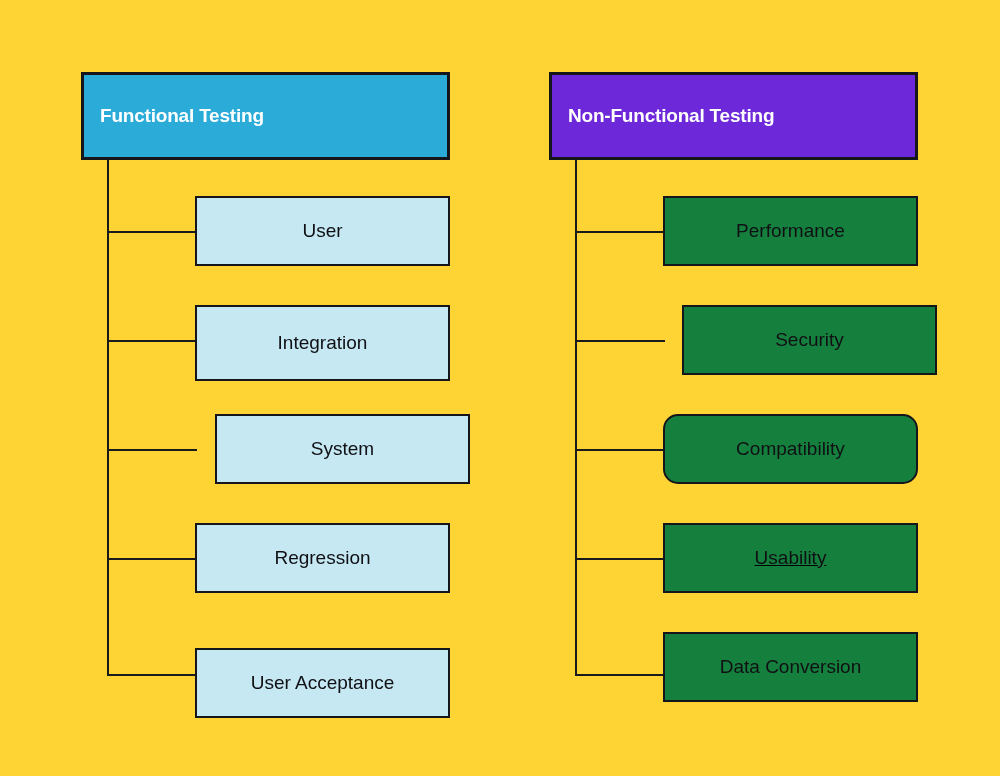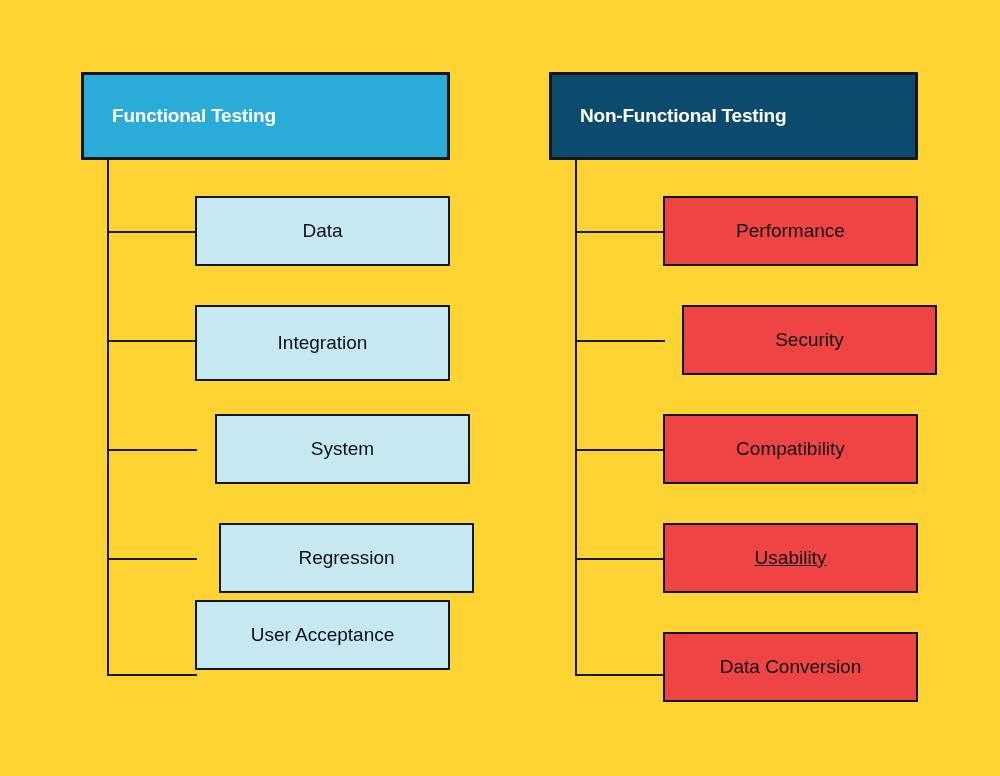--- a/index.html
+++ b/index.html
@@ -31,85 +31,85 @@
     background: #1a1a1a;
   }
 
   
   .header-box {
     position: absolute;
     box-sizing: border-box;
     border: 3px solid #15151c;
     display: flex;
     align-items: center;
-    padding-left: 28px;
+    padding-left: 16px;
   }
   .header-box .header-label {
     color: #ffffff;
     font-size: 19px;
     font-weight: bold;
     letter-spacing: -0.2px;
     line-height: 1.1;
   }
   .header-functional { background: #2BABD8; }
-  .header-nonfunctional { background: #0c4a6e; align-items: center; }
+  .header-nonfunctional { background: #6d28d9; align-items: center; }
 
   
   .child-box {
     position: absolute;
     box-sizing: border-box;
     border: 2px solid #15151c;
     display: flex;
     align-items: center;
     justify-content: center;
   }
   .child-box .child-label {
     color: #101014;
     font-size: 19px;
     font-weight: normal;
     line-height: 1.1;
     text-align: center;
   }
   .child-functional { background: #C5E8F3; }
-  .child-nonfunctional { background: #ef4444; justify-content: center; }
+  .child-nonfunctional { background: #15803d; justify-content: center; }
 </style>
 </head>
 <body>
 
 <div id="canvas">
 
   <div class="header-box header-functional" style="left:81px; top:72px; width:369px; height:88px;">
     <span class="header-label">Functional Testing</span>
   </div>
 
   <div class="trunk" style="left:107px; top:160px; height:516px;"></div>
 
   <div class="stub" style="left:107px; top:231px; width:90px;"></div>
   <div class="stub" style="left:107px; top:340px; width:90px;"></div>
   <div class="stub" style="left:107px; top:449px; width:90px;"></div>
   <div class="stub" style="left:107px; top:558px; width:90px;"></div>
   <div class="stub" style="left:107px; top:674px; width:90px;"></div>
 
   <div class="child-box child-functional" style="left:195px; top:196px; width:255px; height:70px;">
-    <span class="child-label">Data</span>
+    <span class="child-label">User</span>
   </div>
 
   <div class="child-box child-functional" style="left:195px; top:305px; width:255px; height:76px;">
     <span class="child-label">Integration</span>
   </div>
 
   <div class="child-box child-functional" style="left:195px; top:414px; width:255px; height:70px;margin-left:20px;">
     <span class="child-label">System</span>
   </div>
 
-  <div class="child-box child-functional" style="left:195px; top:523px; width:255px; height:70px;margin-left:24px;">
+  <div class="child-box child-functional" style="left:195px; top:523px; width:255px; height:70px;">
     <span class="child-label">Regression</span>
   </div>
 
-  <div class="child-box child-functional" style="left:195px; top:600px; width:255px; height:70px;">
+  <div class="child-box child-functional" style="left:195px; top:648px; width:255px; height:70px;">
     <span class="child-label">User Acceptance</span>
   </div>
 
   <div class="header-box header-nonfunctional" style="left:549px; top:72px; width:369px; height:88px;">
     <span class="header-label">Non-Functional Testing</span>
   </div>
 
   <div class="trunk" style="left:575px; top:160px; height:516px;"></div>
 
   <div class="stub" style="left:575px; top:231px; width:90px;"></div>
@@ -119,21 +119,21 @@
   <div class="stub" style="left:575px; top:674px; width:90px;"></div>
 
   <div class="child-box child-nonfunctional" style="left:663px; top:196px; width:255px; height:70px;">
     <span class="child-label">Performance</span>
   </div>
 
   <div class="child-box child-nonfunctional" style="left:682px; top:305px; width:255px; height:70px;">
     <span class="child-label">Security</span>
   </div>
 
-  <div class="child-box child-nonfunctional" style="left:663px; top:414px; width:255px; height:70px;">
+  <div class="child-box child-nonfunctional" style="left:663px; top:414px; width:255px; height:70px;border-radius:15px;">
     <span class="child-label">Compatibility</span>
   </div>
 
   <div class="child-box child-nonfunctional" style="left:663px; top:523px; width:255px; height:70px;text-decoration:underline;">
     <span class="child-label">Usability</span>
   </div>
 
   <div class="child-box child-nonfunctional" style="left:663px; top:632px; width:255px; height:70px;">
     <span class="child-label">Data Conversion</span>
   </div>

